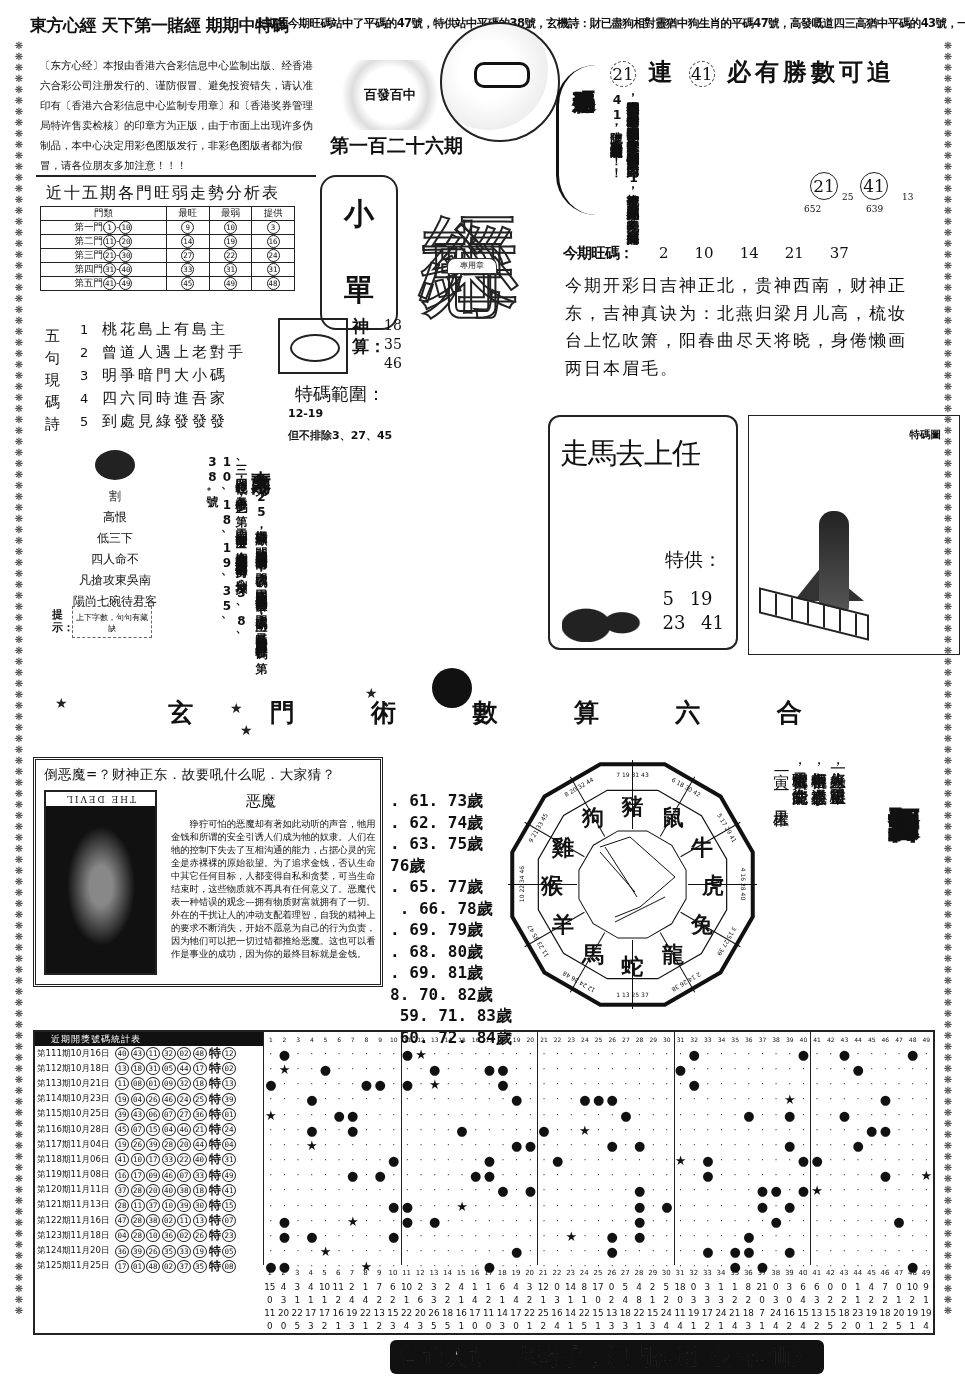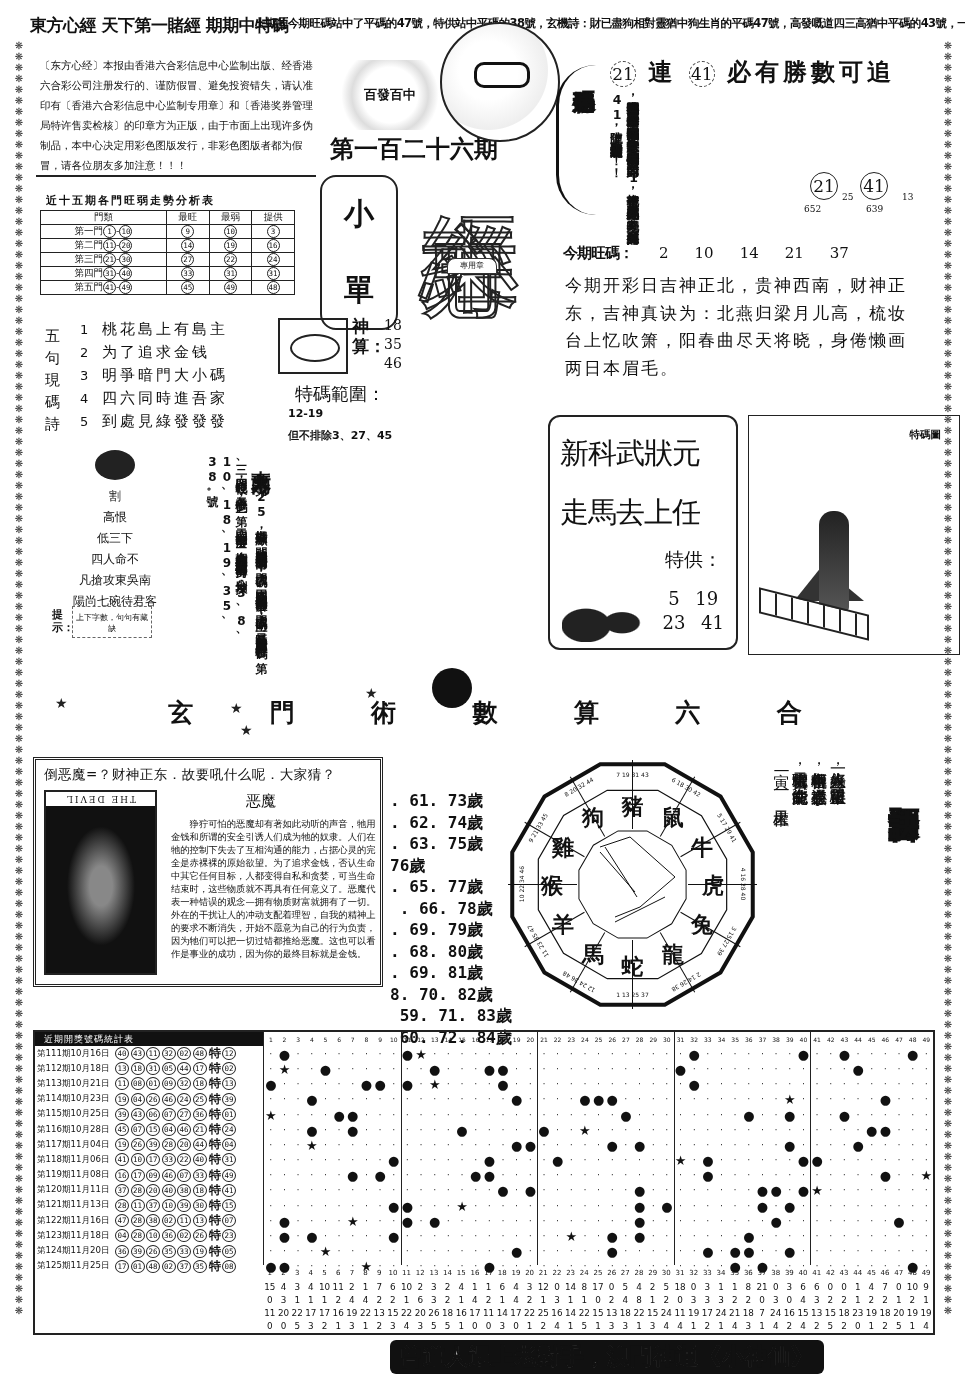--- a/index.html
+++ b/index.html
@@ -4,25 +4,25 @@
 <style>
 *{box-sizing:border-box;margin:0;padding:0}
 body{width:965px;height:1388px;background:#fff;font-family:"DejaVu Sans",sans-serif;color:#111;position:relative;overflow:hidden}
 .abs{position:absolute}
 .border-l,.border-r{position:absolute;top:40px;bottom:40px;width:14px;font-size:10px;line-height:11px;color:#333;overflow:hidden;text-align:center;word-break:break-all}
 .border-l{left:12px}.border-r{right:10px}
 .hdr-title{left:30px;top:14px;font-size:17px;font-weight:bold;letter-spacing:-0.5px}
 .hdr-news{left:255px;top:16px;font-size:11.5px;font-weight:bold;white-space:nowrap;letter-spacing:-0.6px}
 .intro{left:40px;top:55px;width:280px;font-size:10.5px;line-height:20px;font-family:"DejaVu Serif",serif}
 .badge-bfbz{left:330px;top:60px;width:120px;height:70px;display:flex;align-items:center;justify-content:center;font-weight:bold;font-size:13px;background:radial-gradient(circle,#fff 40%,#ddd 55%,#fff 70%)}
-.issue{left:330px;top:133px;font-size:24px;font-weight:900}
+.issue{left:330px;top:133px;font-size:19px;font-weight:900}
 .mascot{left:440px;top:22px;width:120px;height:120px;border-radius:50%;border:2px solid #222;background:radial-gradient(circle at 40% 40%,#fff 30%,#eee 60%,#fff 61%)}
 .mascot:after{content:"";position:absolute;left:32px;top:38px;width:50px;height:20px;border:3px solid #111;border-radius:10px}
 .tbl-box{left:36px;top:175px;width:280px;height:135px;border-top:2px solid #222}
-.tbl-title{font-size:11px;font-weight:bold;margin:16px 0 2px 10px;letter-spacing:2px}
+.tbl-title{font-size:16px;font-weight:normal;margin:6px 0 2px 10px;letter-spacing:2px}
 table.door{border-collapse:collapse;width:255px;margin-left:4px;font-size:9.5px}
 table.door th,table.door td{border:1px solid #222;height:13px;text-align:center;padding:0}
 table.door th{font-weight:normal}
 .circ{display:inline-block;width:13px;height:13px;border:1px solid #222;border-radius:50%;font-size:7.5px;line-height:11px;text-align:center;font-family:"DejaVu Sans Mono",monospace}
 .pan{font-size:24px;text-align:center;margin-top:6px;letter-spacing:2px}
 .xiaodan{left:320px;top:175px;width:78px;height:155px;border:2px solid #222;border-radius:16px;display:flex;flex-direction:column;align-items:center;justify-content:space-around;font-size:30px;font-weight:900}
 .poem-title{left:45px;top:325px;width:26px;font-size:15px;font-weight:400;line-height:22px}
 .poem{left:80px;top:318px;font-size:15px;line-height:23px;font-family:"DejaVu Serif",serif;letter-spacing:3px}
 .poem span.n{display:inline-block;width:22px;font-family:"DejaVu Sans",sans-serif;font-size:13px}
 .rabbit{left:278px;top:318px;width:70px;height:56px;border:2px solid #222}
@@ -49,21 +49,21 @@
 .lballs{left:810px;top:172px}
 .lball{position:absolute;width:28px;height:28px;border:1px solid #222;border-radius:50%;font-size:17px;line-height:26px;text-align:center;font-family:"DejaVu Serif",serif}
 .tiny{position:absolute;font-size:9px;font-family:"DejaVu Serif",serif}
 .wangma{left:563px;top:244px;font-size:15px;font-family:"DejaVu Serif",serif;white-space:nowrap}
 .wangma b{font-weight:900;font-family:Liberation Serif, serif;letter-spacing:-1px}
 .wangma .n{display:inline-block;margin-left:26px}
 .jishen{left:565px;top:272px;width:360px;font-size:17px;line-height:27.5px;letter-spacing:2px}
 .xinke{left:548px;top:415px;width:190px;height:235px;border:2px solid #222;border-radius:12px}
 .xinke .t{font-size:29px;margin:14px 0 0 10px;line-height:45px;letter-spacing:-1px}
 .xinke .tg{position:absolute;right:14px;top:130px;font-size:19px}
-.xinke .nums{position:absolute;right:12px;top:170px;font-size:18px;line-height:24px;font-family:"DejaVu Serif",serif;word-spacing:10px;text-align:center}
+.xinke .nums{position:absolute;right:12px;top:170px;font-size:18px;line-height:24px;font-family:"DejaVu Serif",serif;word-spacing:10px;text-align:left}
 .xinke .art{position:absolute;left:12px;top:170px;width:80px;height:55px;background:radial-gradient(ellipse at 30% 70%,#222 30%,transparent 32%),radial-gradient(ellipse at 75% 65%,#222 20%,transparent 22%)}
 .tmt{left:748px;top:415px;width:212px;height:240px;border:1px solid #222}
 .tmt .lb{position:absolute;right:18px;top:12px;font-size:10.5px;font-weight:bold}
 .tmt .fig{position:absolute;left:70px;top:95px;width:30px;height:100px;background:linear-gradient(#222,#555);border-radius:14px 14px 4px 4px}
 .tmt .steps{position:absolute;left:10px;top:185px;width:110px;height:26px;border:2px solid #222;transform:skewY(14deg);background:repeating-linear-gradient(90deg,#fff 0 14px,#222 14px 16px)}
 .tmt .mt{position:absolute;left:45px;top:150px;width:70px;height:35px;background:#333;clip-path:polygon(0 100%,40% 0,100% 100%)}
 .banner{left:30px;top:688px;width:900px;height:48px;display:flex;align-items:center;justify-content:space-around;padding:0 90px 0 100px}
 .banner span{font-size:25px;font-weight:900}
 .banner .ball{width:40px;height:40px;border-radius:50%;background:#111;position:absolute;left:402px;top:-20px}
 .star{font-size:14px;color:#222}
@@ -73,21 +73,21 @@
 .devil .card .ct{background:#fff;color:#111;font-size:9px;text-align:center;transform:rotate(180deg);font-family:"DejaVu Serif",serif;letter-spacing:2px;height:14px;line-height:14px}
 .devil .card .body{margin:10px auto;width:80px;height:140px;background:radial-gradient(ellipse,#888 20%,#111 60%);border-radius:40px}
 .devil .ht{position:absolute;left:210px;top:32px;font-size:15px}
 .devil .txt{position:absolute;left:135px;top:57px;width:205px;font-size:9.3px;line-height:13px;text-indent:2em}
 .ages{left:390px;top:790px;font-size:16px;line-height:21.5px;font-family:"DejaVu Sans Mono",monospace;font-weight:bold;white-space:pre}
 .dodec{left:505px;top:757px;width:255px;height:255px}
 .fortune{left:772px;top:760px;height:240px;font-size:16px;line-height:19px}
 .fortune-t{left:888px;top:785px;height:230px;font-size:30px;font-weight:900;color:#fff;-webkit-text-stroke:1.5px #111;line-height:32px}
 .grid-wrap{left:33px;top:1030px;width:902px;height:305px;border:2px solid #222}
 .dl{position:absolute;left:0;top:0;width:228px}
-.dl .hd{background:#111;color:#fff;font-size:9px;height:14px;line-height:14px;padding-left:9px;letter-spacing:1px;overflow:hidden;white-space:nowrap}
+.dl .hd{background:#111;color:#fff;font-size:9px;height:14px;line-height:14px;padding-left:16px;letter-spacing:1px;overflow:hidden;white-space:nowrap}
 .dl .row{height:15.2px;font-size:8.6px;display:flex;align-items:center;white-space:nowrap;padding-left:2px}
 .dl .row .d{width:78px}
 .dl .row .c{display:inline-block;width:14px;height:13px;border:1px solid #222;border-radius:50%;font-size:7.5px;line-height:11px;text-align:center;margin-right:1.5px;font-family:"DejaVu Sans Mono",monospace}
 .dl .row .te{font-size:12px;font-weight:bold;margin:0 1px}
 .dots{position:absolute;left:228px;top:0;width:670px;height:233px;border-left:1px solid #222}
 .dotsec{position:absolute;top:0;height:100%;border-right:1px solid #222}
 .dotrow{display:flex;height:15.2px;align-items:center}
 .dotrow span{flex:1;text-align:center;font-size:8px;line-height:8px}
 .dotrow .on{font-size:13px}
 .numhdr{position:absolute;left:228px;top:233px;width:670px;height:15px;display:flex;font-size:7px;align-items:center}
@@ -159,21 +159,21 @@
 </div>
 
 <div class="abs xiaodan">
   <span>小</span>
   <span>單</span>
 </div>
 
 <div class="abs poem-title">五句現碼詩</div>
 <div class="abs poem">
   <div><span class="n">1</span><span>桃花島上有島主</span></div>
-  <div><span class="n">2</span><span>为了追求金钱</span></div>
+  <div><span class="n">2</span><span>曾道人遇上老對手</span></div>
   <div><span class="n">3</span><span>明爭暗門大小碼</span></div>
   <div><span class="n">4</span><span>四六同時進吾家</span></div>
   <div><span class="n">5</span><span>到處見綠發發發</span></div>
 </div>
 
 <div class="abs rabbit"></div>
 <div class="abs shensuan">神算：</div>
 <div class="abs shensuan-n">
   <div>18</div>
   <div>35</div>
@@ -221,21 +221,20 @@
   <div class="tiny" style="left:92px;top:20px">13</div>
   <div class="tiny" style="left:56px;top:32px">639</div>
 </div>
 
 <div class="abs wangma">
   <b>今期旺碼：</b><span class="n">2</span><span class="n">10</span><span class="n">14</span><span class="n">21</span><span class="n">37</span>
 </div>
 <div class="abs jishen">今期开彩日吉神正北，贵神西南，财神正东，吉神真诀为：北燕归梁月儿高，梳妆台上忆吹箫，阳春曲尽天将晓，身倦懒画两日本眉毛。</div>
 
 <div class="abs xinke">
-  <div class="t">新科武狀元</div>
   <div class="t">走馬去上任</div>
   <div class="tg">特供：</div>
   <div class="art"></div>
   <div class="nums">
     <span>5</span> <span>19</span><br>
     <span>23</span> <span>41</span>
   </div>
 </div>
 <div class="abs tmt">
   <div class="lb">特碼圖</div>

